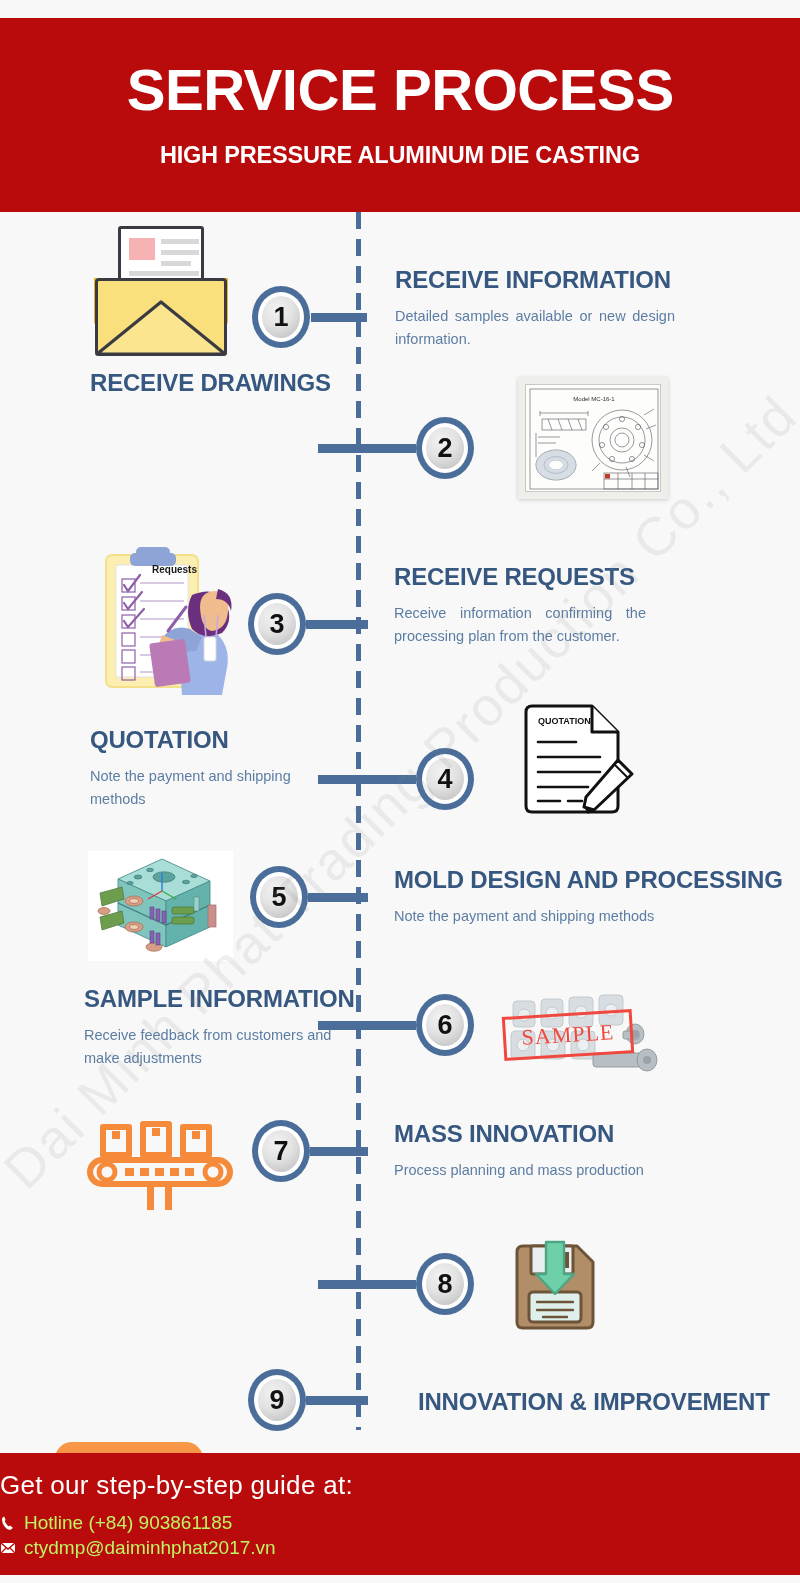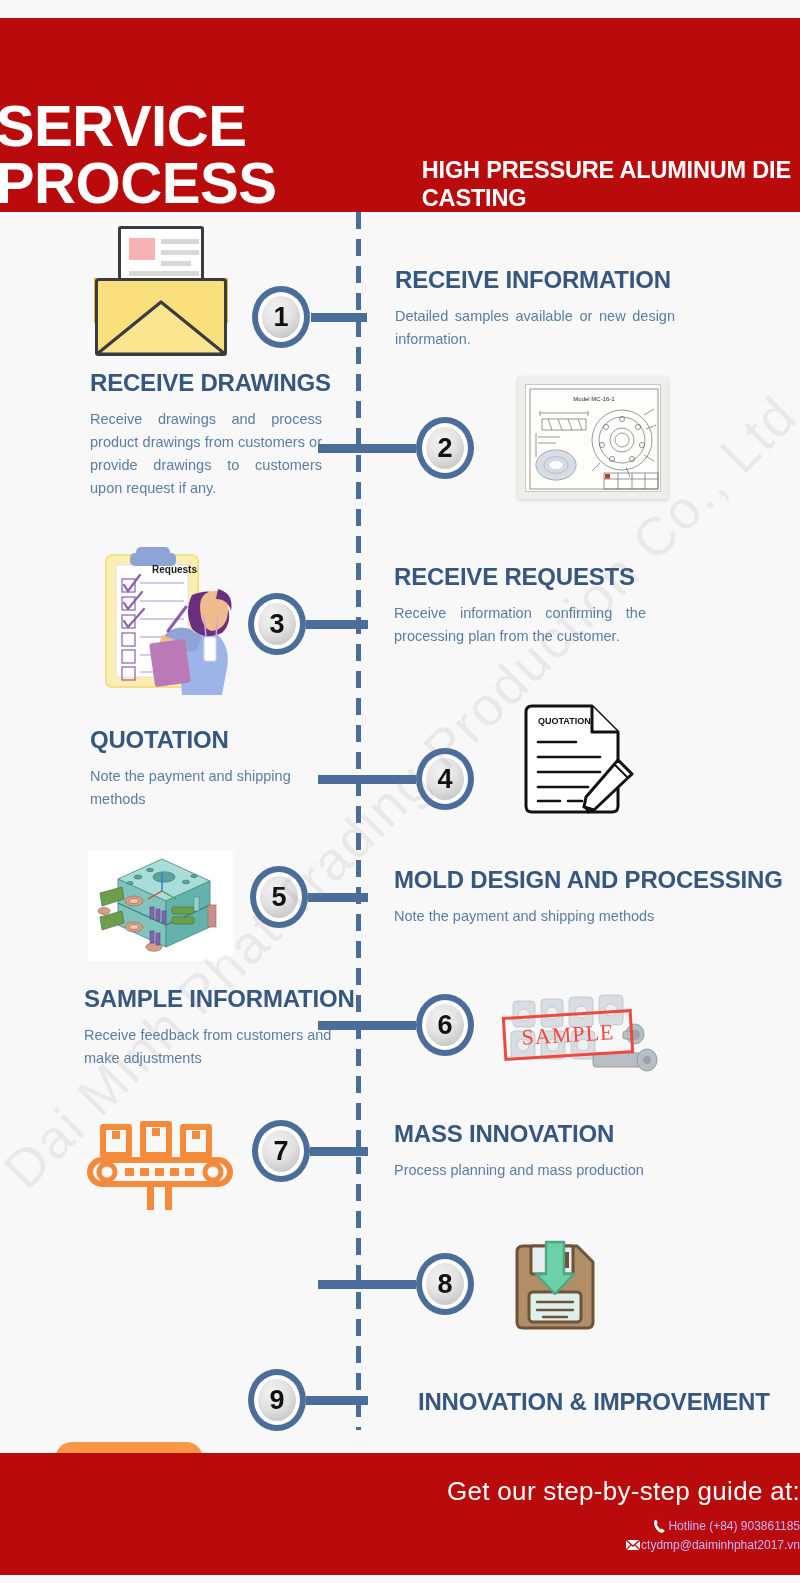--- a/index.html
+++ b/index.html
@@ -29,22 +29,22 @@
     pointer-events: none;
     z-index: 40;
     font-family: "Liberation Sans", sans-serif;
   }
 
   
   .header {
     position: absolute; left: 0; top: 18px;
     width: 800px; height: 194px;
     background: #b90b0b;
-    display: flex; flex-direction: row;
-    align-items: flex-end; justify-content: center;
+    display: flex; flex-direction: column;
+    align-items: center; justify-content: center;
     z-index: 30;
   }
   .header-title {
     color: #fff;
     font-size: 57px;
     font-weight: 700;
     letter-spacing: -0.5px;
     line-height: 1;
     transform: scaleX(1.02);
   }
@@ -118,30 +118,30 @@
     text-align: justify;
   }
   .blk p.nojust { text-align: left; }
 
   
   .footer {
     position: absolute; left: 0; bottom: 8px;
     width: 800px; height: 122px;
     background: #b90b0b;
     display: flex; flex-direction: column;
-    align-items: flex-end; justify-content: center;
+    align-items: flex-start; justify-content: center;
     z-index: 30;
   }
   .footer-main {
     color: #fff; font-size: 26px; font-weight: 400;
     letter-spacing: 0.3px; margin-bottom: 8px;
   }
   .footer-line {
-    color: #c4b5fd; font-size: 12px;
-    display: flex; align-items: center; 
+    color: #bef264; font-size: 19px;
+    display: flex; align-items: center; gap: 8px;
     margin-top: 3px;
   }
   .fi { width: 16px; height: 16px; display:inline-block; }
 
   
   .icon-box { position: absolute; }
 
   
   .env { position: relative; width: 132px; height: 130px; }
   .env-letter {
@@ -299,21 +299,20 @@
       </div>
     </div>
     <div class="connector" style="left:318px; top:444px; width:98px;"></div>
     <div class="bullet" style="left:416px; top:417px;">
       <div class="bullet-inner">
           <div class="bullet-core">2</div>
         </div>
     </div>
     <div class="blk" style="left:90px; top:369px; width:232px;">
       <h3>RECEIVE  DRAWINGS</h3>
-      <p>Receive drawings and process product drawings from customers or provide drawings to customers upon request if any.</p>
     </div>
   </div>
 
   <div class="step">
     <div class="icon-box" style="left:100px; top:545px;">
       <div class="clip">
         <svg width="145" height="155" viewBox="0 0 145 155">
           <rect x="6" y="10" width="92" height="132" rx="6" fill="#fbeeb0" stroke="#f2e08a" stroke-width="2"></rect>
           <rect x="16" y="20" width="72" height="112" fill="#ffffff" stroke="#e2e2e2" stroke-width="1"></rect>
           <rect x="36" y="2" width="34" height="17" rx="5" fill="#8ea3d6"></rect>

